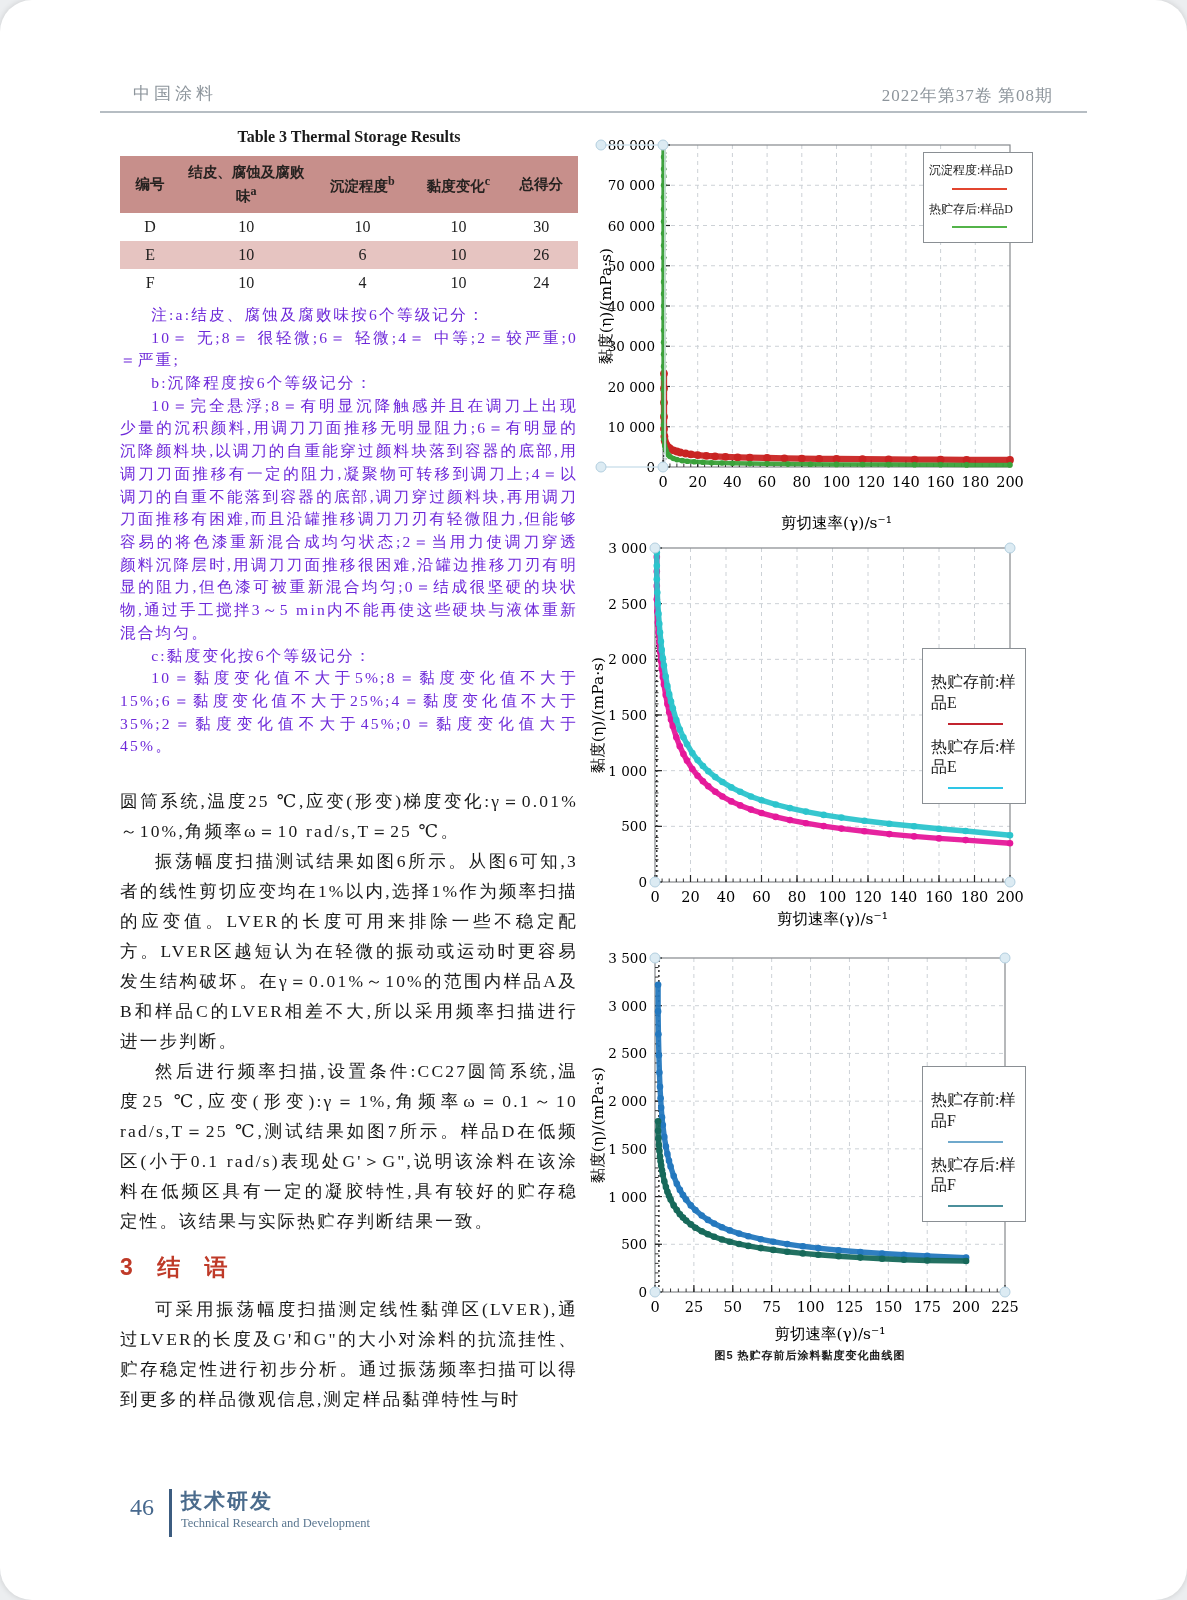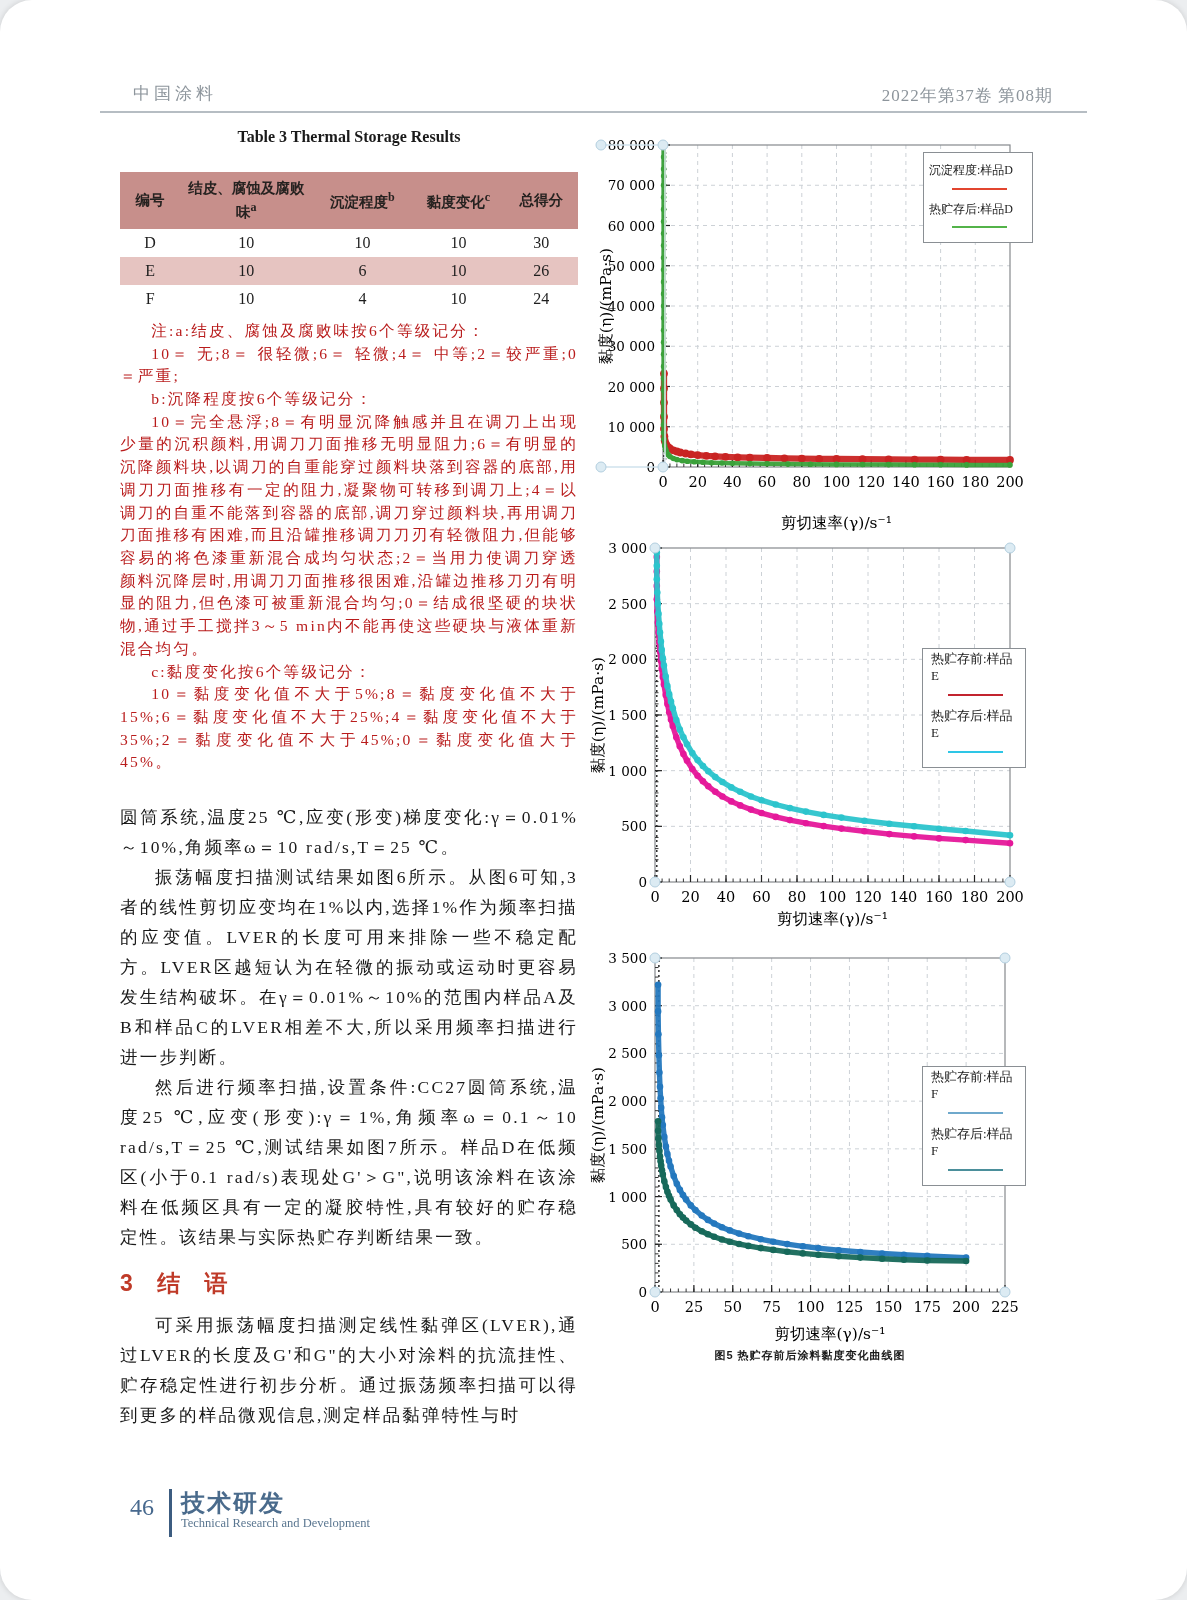--- a/index.html
+++ b/index.html
@@ -6,53 +6,53 @@
   .page{position:relative;width:1187px;height:1600px;margin:0 auto;background:#ffffff;
         font-family:"Liberation Serif","DejaVu Serif",serif;color:#1a1a1a;overflow:hidden;
         box-shadow:0 0 6px rgba(0,0,0,.15);border-radius:32px;}
   
   .hdr-left{position:absolute;left:133px;top:82px;font-size:17px;letter-spacing:4px;color:#8d959c;}
   .hdr-right{position:absolute;right:134px;top:84px;font-size:17px;color:#8d959c;letter-spacing:1px;margin-left:17px;}
   .hdr-line{position:absolute;left:100px;top:111px;width:987px;height:2px;background:#b6bdc3;}
   
   .left-col{position:absolute;left:120px;top:128px;width:458px;}
   .tbl-title-cn{text-align:center;font-weight:bold;font-size:17px;font-family:"Liberation Sans","DejaVu Sans",sans-serif;letter-spacing:1px;margin:0 0 6px 0;}
-  .tbl-title-en{text-align:center;font-weight:bold;font-size:16px;margin:0 0 26px 0;}
+  .tbl-title-en{text-align:center;font-weight:bold;font-size:16px;margin:0 0 10px 0;}
   table.thermal{width:100%;border-collapse:collapse;table-layout:fixed;}
   table.thermal th{background:#c78f8b;font-size:14.5px;font-weight:bold;padding:7px 1px;line-height:1.35;color:#262220;}
   table.thermal td{text-align:center;font-size:16px;padding:5px 0;color:#1e1e1e;}
   table.thermal tr.alt td{background:#e6c4c1;}
   table.thermal th:nth-child(1){width:13%;}table.thermal th:nth-child(2){width:29%;}
   table.thermal th:nth-child(3){width:22%;}table.thermal th:nth-child(4){width:20%;}table.thermal th:nth-child(5){width:16%;}
-  .notes{margin-top:7px;color:#b91c1c;font-size:15.6px;letter-spacing:2.2px;line-height:22.7px;text-align:justify;}
+  .notes{margin-top:7px;color:#6d28d9;font-size:15.6px;letter-spacing:2.2px;line-height:22.7px;text-align:justify;}
   .notes p{margin:0;text-indent:2em;}
   .body-text{margin-top:28px;font-size:17.5px;line-height:30px;text-align:justify;letter-spacing:2.2px;color:#191919;}
   .body-text p{margin:0;}
   .body-text p.ind{text-indent:2em;}
   .sec-heading{font-family:"Liberation Sans","DejaVu Sans",sans-serif;font-weight:bold;color:#bf3a28;
                font-size:23px;letter-spacing:9px;margin:16px 0 12px 0;}
   
   .chart{position:absolute;background:#fff;}
   #chart-0{left:595px;top:138px;width:430px;height:398px;}
   #chart-1{left:587px;top:540px;width:438px;height:392px;}
   #chart-2{left:587px;top:950px;width:438px;height:397px;}
-  .legend{position:absolute;border:1px solid #8a8f94;background:#fff;padding:2px 6px 2px 8px;
-          font-size:13px;line-height:1.3;color:#1c1c1c;word-break:break-all;}
+  .legend{position:absolute;border:1px solid #8a8f94;background:#fff;padding:23px 6px 2px 8px;
+          font-size:16px;line-height:1.3;color:#1c1c1c;word-break:break-all;}
   .legend.nowrap{white-space:nowrap;font-size:12px;padding:10px 3px 2px 5px;}
   .legend .entry{margin-bottom:6px;}
   .legend .swatch{height:2px;width:55px;margin:9px auto 12px auto;}
   
   .fig-caption{position:absolute;left:595px;top:1348px;width:430px;text-align:center;}
   .fig-caption .cn{font-family:"Liberation Sans","DejaVu Sans",sans-serif;font-weight:bold;font-size:11px;letter-spacing:1px;margin:0 0 8px 0;}
   .fig-caption .en{font-weight:bold;font-size:16.5px;line-height:1.65;margin:0;}
   
   .footer-num{position:absolute;left:130px;top:1494px;font-size:24px;color:#47698e;}
   .footer-bar{position:absolute;left:169px;top:1489px;width:3px;height:48px;background:#3c5c80;}
   .footer-cn{position:absolute;left:181px;top:1487px;font-family:Liberation Mono, monospace;
-             font-weight:bold;font-size:24px;color:#4a6b8c;letter-spacing:2px;}
+             font-weight:bold;font-size:21px;color:#4a6b8c;letter-spacing:2px;}
   .footer-en{position:absolute;left:181px;top:1516px;font-size:12.5px;color:#5a7690;}
   svg text{font-family:"DejaVu Serif","Liberation Serif",serif;}
 </style>
 </head>
 <body>
 
 <div class="page">
 
   <div class="hdr-left">中国涂料</div>
   <div class="hdr-right">2022年第37卷  第08期</div>

